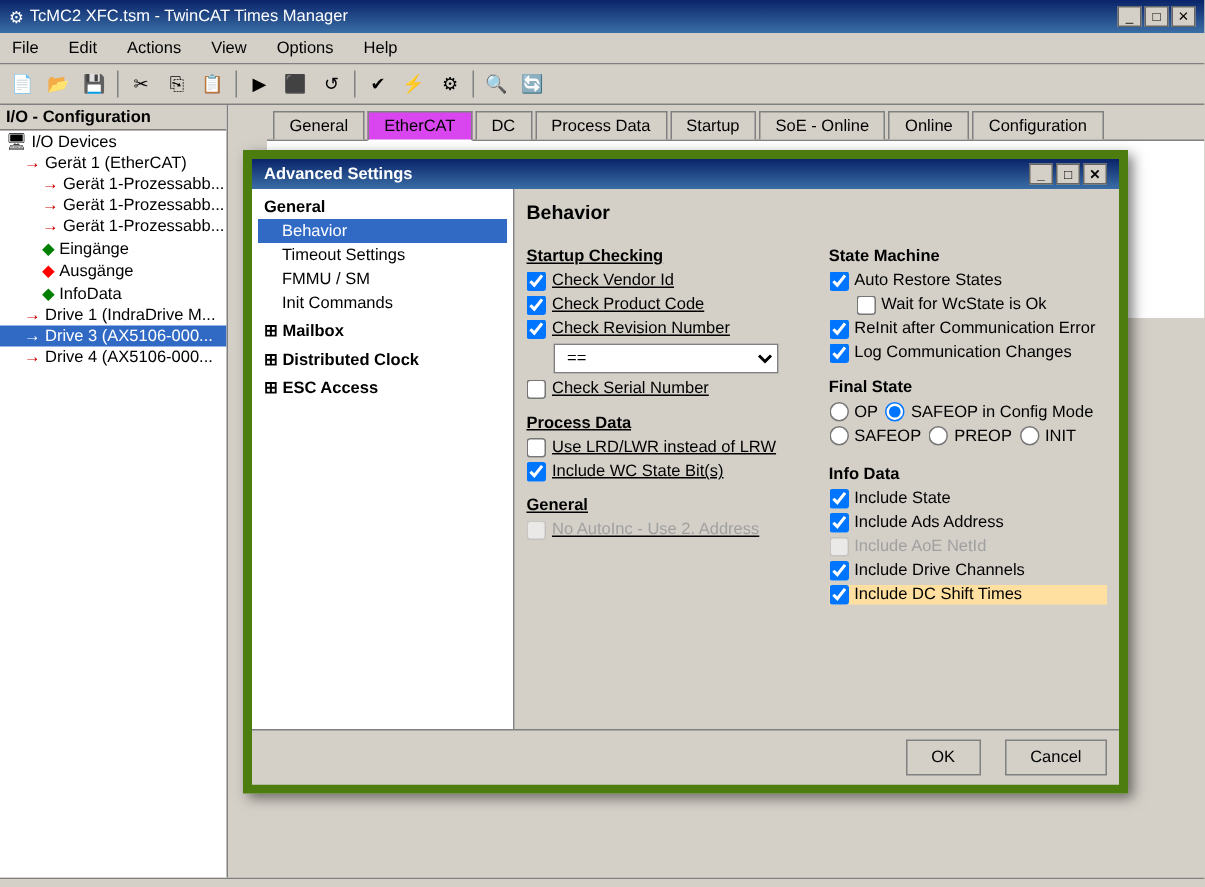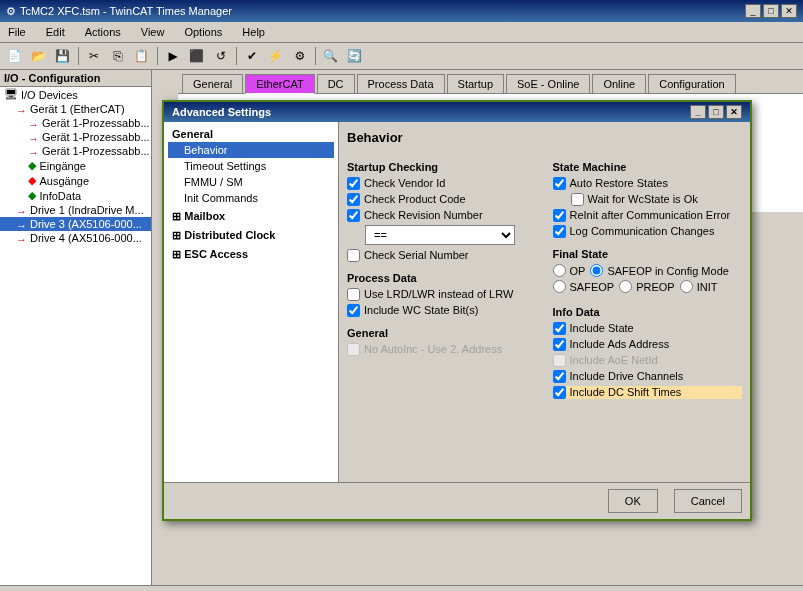--- a/index.html
+++ b/index.html
@@ -103,21 +103,21 @@
     }
 
     
     .dialog-overlay {
       position: absolute; top: 0; left: -190px; width: 803px; height: 100%;
       z-index: 100;
     }
     .dialog {
       position: absolute; top: 30px; left: 200px;
       width: 590px; background: #d4d0c8;
-      border: 2px solid #4d7c0f;
+      border: 6px solid #4d7c0f;
       box-shadow: 3px 3px 8px rgba(0,0,0,0.5);
     }
     .dialog-title {
       background: linear-gradient(to bottom, #0a246a, #3a6ea5);
       color: white; padding: 3px 8px; font-size: 11px; font-weight: bold;
       display: flex; justify-content: space-between; align-items: center;
     }
     .dialog-content { display: flex; height: 360px; }
 
     
@@ -134,21 +134,21 @@
     .section-title { font-weight: bold; margin-bottom: 4px; margin-top: 8px; }
     .check-row { display: flex; gap: 4px; margin-bottom: 3px; font-size: 11px; }
     .check-row input[type=checkbox] { width: 13px; height: 13px; }
 
     .eq-dropdown {
       border: 1px solid #808080; padding: 1px 4px; font-size: 11px;
       background: white; height: 20px; width: 150px; margin-left: 18px; margin-bottom: 4px;
     }
 
     .two-col { display: flex; gap: 16px; }
-    .col-left { flex: 1; }
+    .col-left { flex: 1; text-decoration: underline; }
     .col-right { flex: 1; }
 
     .radio-row { display: flex; align-items: center; gap: 4px; margin-bottom: 3px; font-size: 11px; }
     .final-state-row { display: flex; gap: 5px; }
 
     .dialog-bottom {
       border-top: 1px solid #808080; padding: 6px 8px;
       display: flex; justify-content: flex-end; gap: 16px; background: #d4d0c8;
     }
     .dialog-btn {

